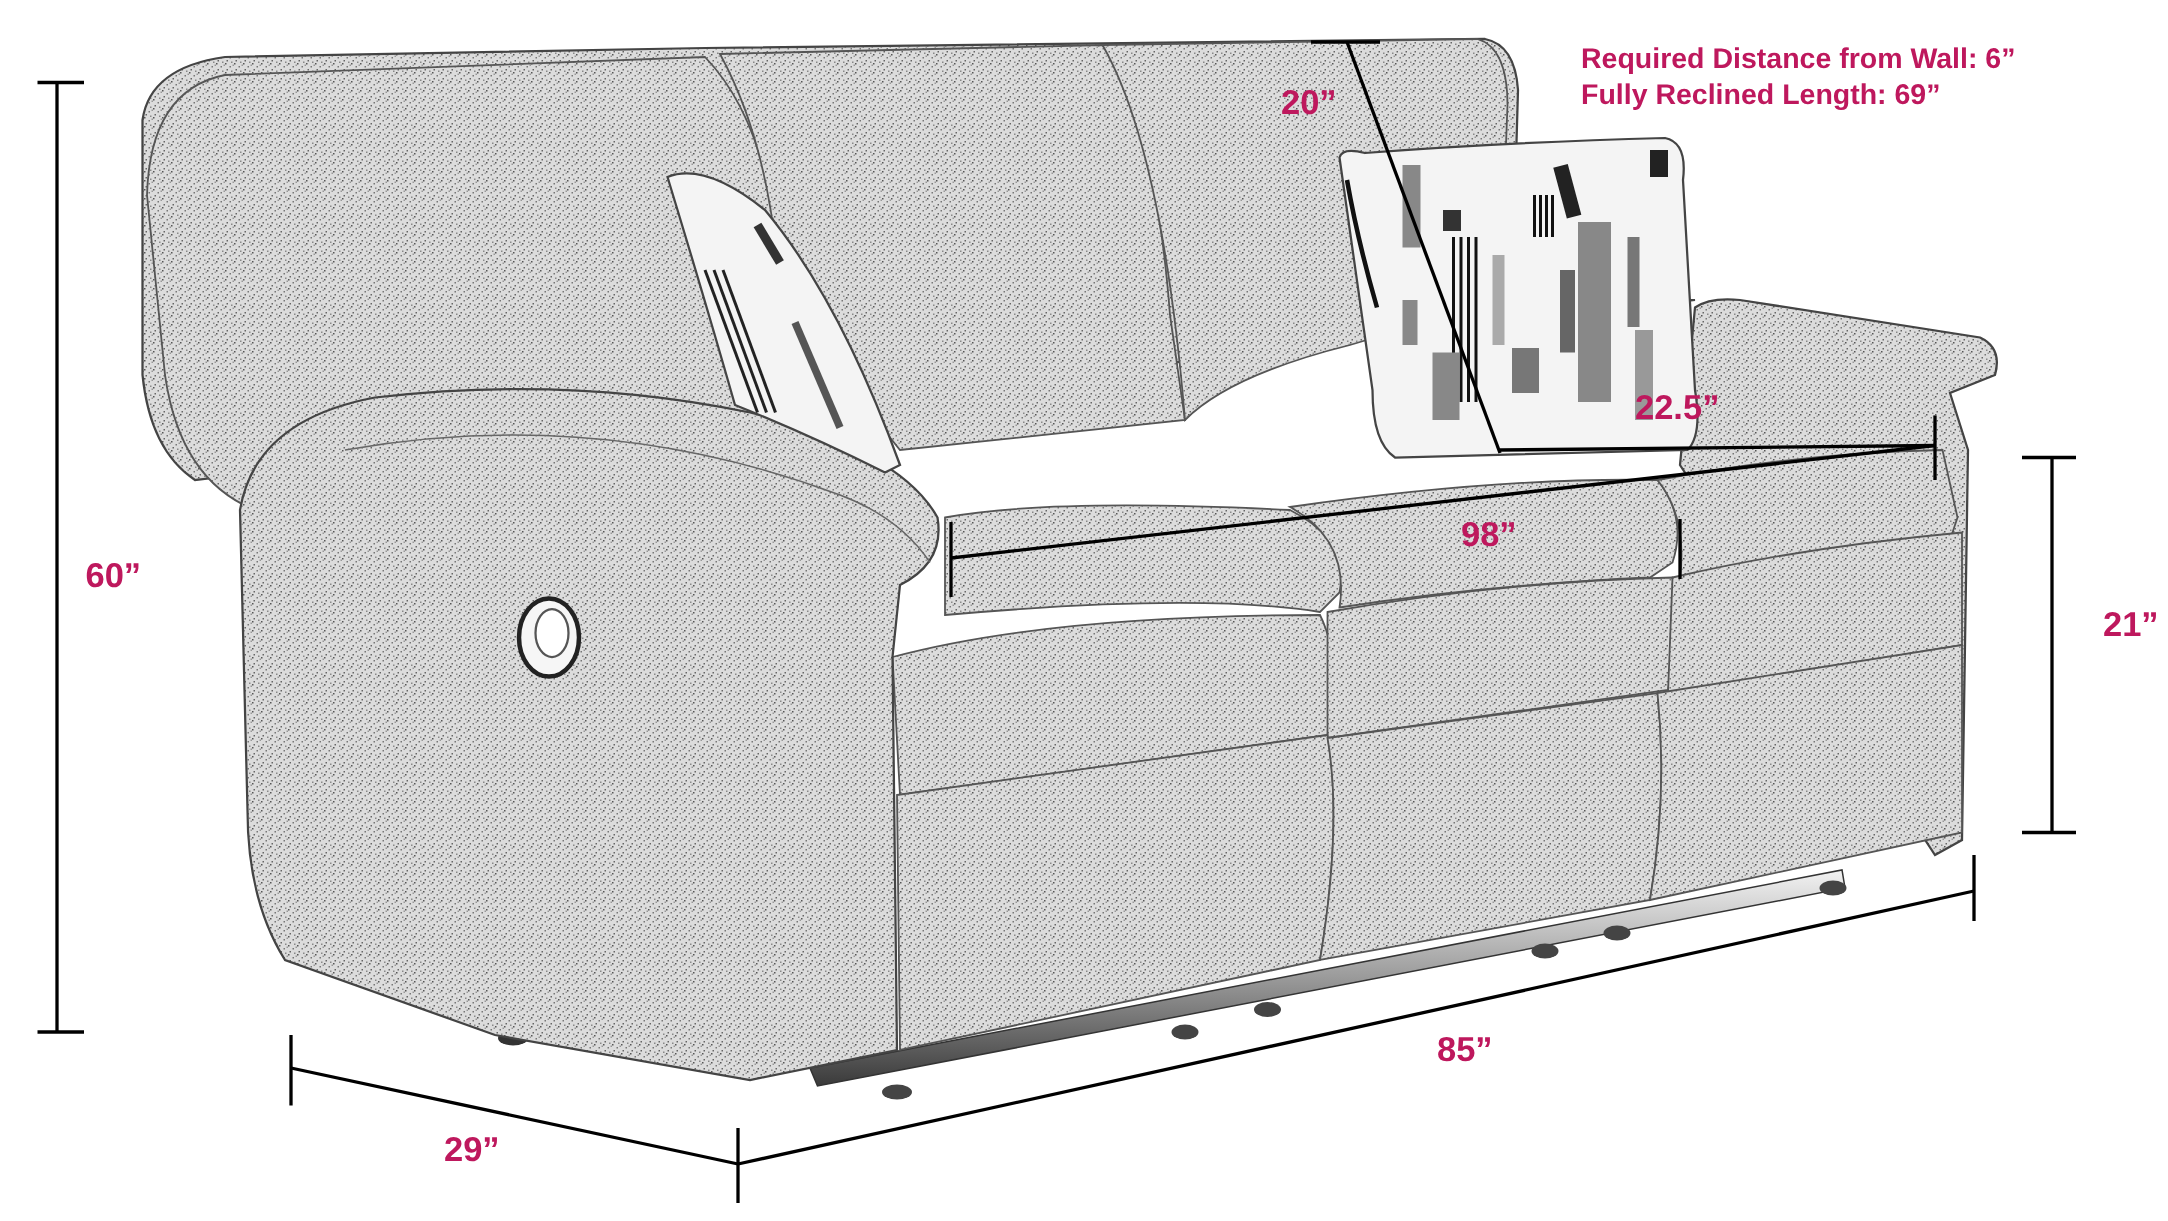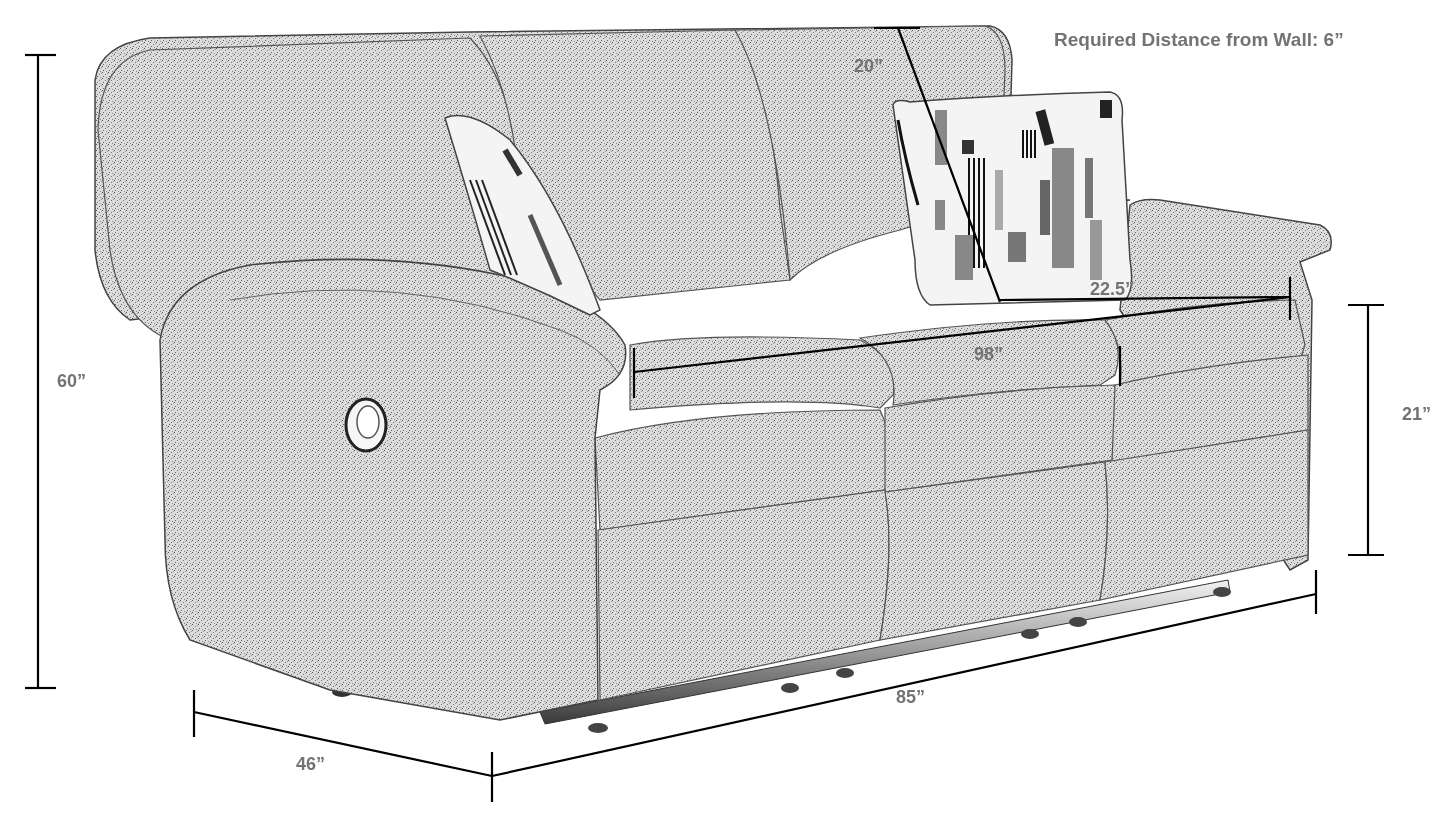--- a/index.html
+++ b/index.html
@@ -1,19 +1,19 @@
 <!DOCTYPE html>
 <html><head>
   <meta charset="utf-8">
   <style>
     html, body { margin: 0; padding: 0; background: #ffffff; }
     body { width: 1445px; height: 814px; position: relative; overflow: hidden; font-family: "Liberation Sans", sans-serif; }
     #stage { position: absolute; left: 0; top: 0; width: 1445px; height: 814px; }
-    .label { position: absolute; font-family: "Liberation Sans", sans-serif; font-weight: bold; color: #737373; white-space: nowrap; line-height: 1; }
-    .dim-lg { font-size: 18px; }
+    .label { position: absolute; font-family: "Liberation Sans", sans-serif; font-weight: bold; color: #be185d; white-space: nowrap; line-height: 1; }
+    .dim-lg { font-size: 23px; }
     .note { font-size: 19px; line-height: 24px; }
     .notes { position: absolute; left: 1054px; top: 28px; }
   </style>
 </head>
 <body>
 
 <div id="stage">
   <svg width="1445" height="814" viewBox="0 0 1445 814" xmlns="http://www.w3.org/2000/svg">
     <defs>
       <pattern id="tweed" width="6" height="6" patternUnits="userSpaceOnUse">
@@ -150,24 +150,25 @@
 
       <g>
         <line x1="898" y1="28" x2="1000" y2="302"></line>
         <line x1="874" y1="28" x2="920" y2="28"></line>
       </g>
     </g>
   </svg>
 
   
   <span class="label dim-lg" style="left:57px;top:372px;">60”</span>
-  <span class="label dim-lg" style="left:296px;top:755px;">46”</span>
-  <span class="label dim-lg" style="left:896px;top:688px;">85”</span>
+  <span class="label dim-lg" style="left:296px;top:755px;">29”</span>
+  <span class="label dim-lg" style="left:958px;top:688px;">85”</span>
   <span class="label dim-lg" style="left:1386px;top:405px;margin-left:16px;">21”</span>
   <span class="label dim-lg" style="left:974px;top:345px;">98”</span>
-  <span class="label dim-lg" style="left:1090px;top:280px;">22.5”</span>
+  <span class="label dim-lg" style="left:1090px;top:260px;">22.5”</span>
   <span class="label dim-lg" style="left:854px;top:57px;">20”</span>
 
   
   <div class="notes">
     <div class="label note" style="position:static;">Required Distance from Wall: 6”</div>
+    <div class="label note" style="position:static;">Fully Reclined Length: 69”</div>
   </div>
 </div>
 
 </body></html>

